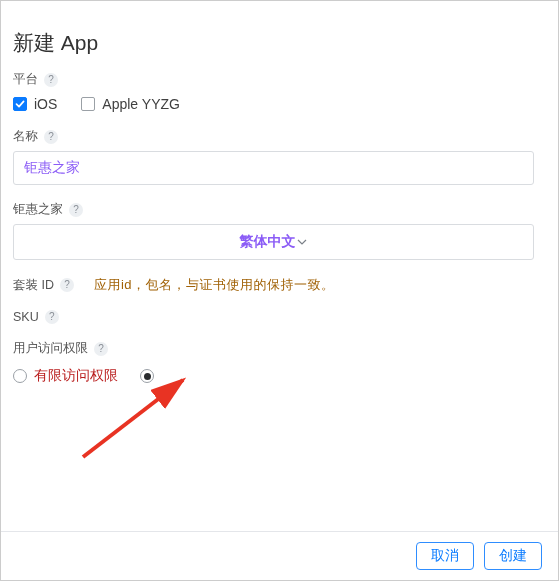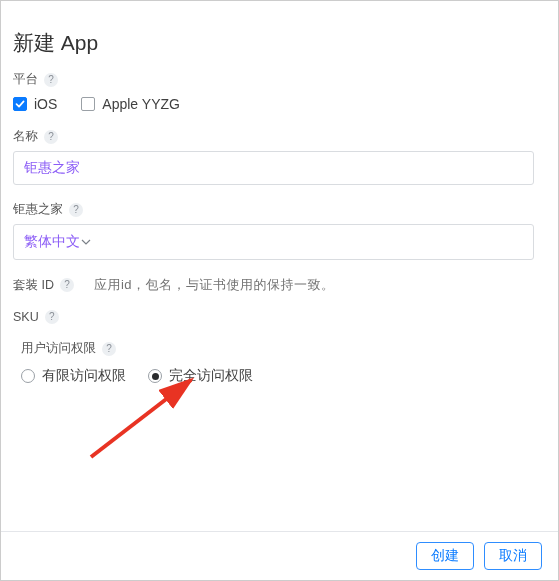--- a/index.html
+++ b/index.html
@@ -37,21 +37,21 @@
     justify-content: center;
     width: 14px; height: 14px;
     border-radius: 50%;
     background: #eceff2;
     color: #8a8f97;
     font-size: 10px;
     line-height: 1;
     cursor: default;
   }
   .annot {
-    color: #737373;
+    color: #a16207;
     font-size: 13px;
     margin-left: 14px;
     letter-spacing: 0.5px;
   }
   .checkbox-row {
     display: flex;
     gap: 24px;
     margin-top: 8px;
     align-items: center;
   }
@@ -85,39 +85,40 @@
     border-radius: 3px;
     font-size: 14px;
     padding: 8px 10px;
     color: #8b5cf6;
     background: #fff;
     position: relative;
   }
   .select {
     display: flex;
     align-items: center;
-    justify-content: flex-start;
-    cursor: pointer;
+    justify-content: center;
+    cursor: pointer;
+    font-weight: bold;
   }
   .chev {
     color: #7b8088;
     display: inline-flex;
   }
   .radio-row {
     display: flex;
     gap: 22px;
     margin-top: 10px;
     align-items: center;
   }
   .rb-wrap {
     display: flex;
     align-items: center;
     gap: 7px;
     font-size: 14px;
-    color: #404040;
+    color: #b91c1c;
     cursor: pointer;
   }
   .rb {
     width: 14px; height: 14px;
     border: 1px solid #9aa0a6;
     border-radius: 50%;
     display: inline-flex;
     align-items: center;
     justify-content: center;
     background: #fff;
@@ -216,42 +217,41 @@
     </div>
   </div>
 
   <div class="field-row mt">
     <div class="field-label">
       <span>SKU</span>
       <span class="help">?</span>
     </div>
   </div>
 
-  <div class="field-row mt" style="position:relative;margin-left:8px;">
+  <div class="field-row mt" style="position:relative;">
     <div class="field-label">
       <span>用户访问权限</span>
       <span class="help">?</span>
     </div>
     <div class="radio-row">
       <label class="rb-wrap">
         <span class="rb"></span>
         <span>有限访问权限</span>
       </label>
       <label class="rb-wrap">
         <span class="rb selected"></span>
-        <span>完全访问权限</span>
       </label>
     </div>
     <svg class="arrow-svg" viewBox="0 0 140 90" style="top:32px;">
       <defs>
         <marker id="ah" markerWidth="10" markerHeight="10" refX="8" refY="3" orient="auto">
           <path d="M0,0 L9,3 L0,6 Z" fill="#e83323"></path>
         </marker>
       </defs>
       <line x1="10" y1="85" x2="110" y2="8" stroke="#e83323" stroke-width="4" marker-end="url(#ah)"></line>
     </svg>
   </div>
 </div>
 
 <div class="footer">
+  <button class="btn">取消</button>
   <button class="btn">创建</button>
-  <button class="btn">取消</button>
 </div>
 
 </body></html>

